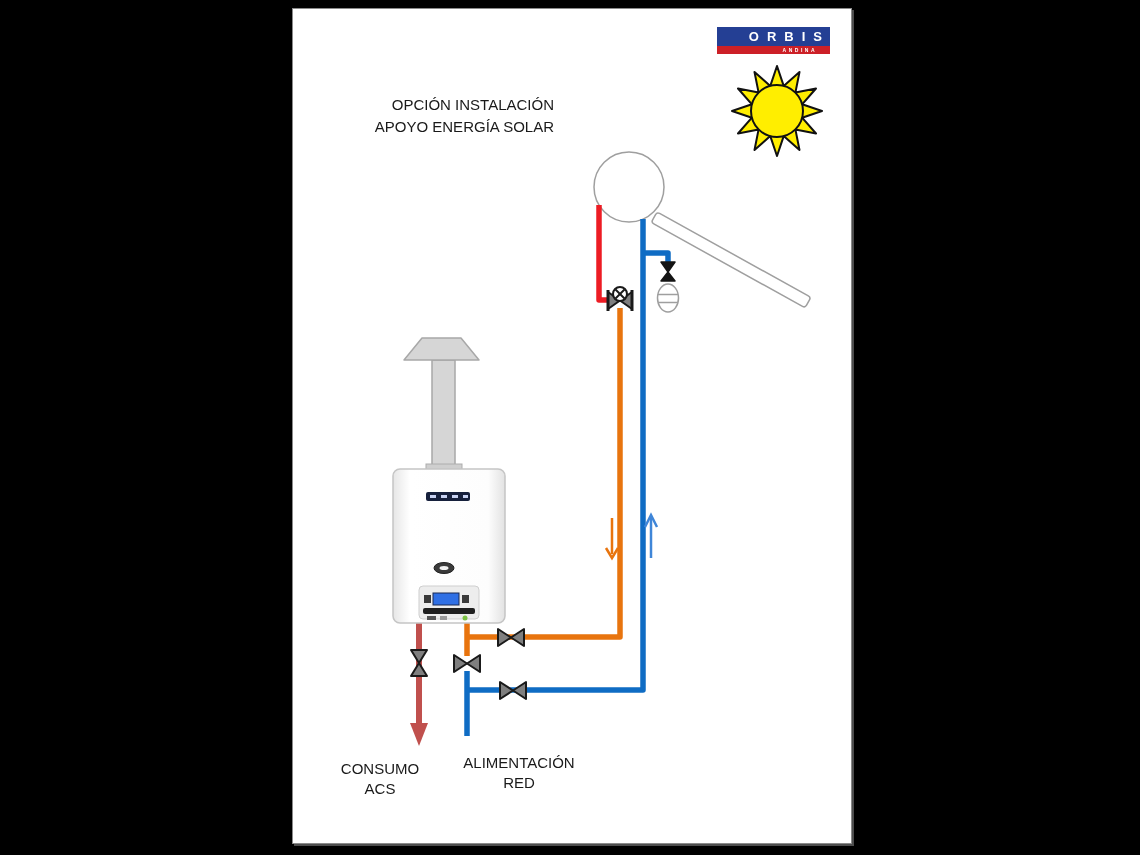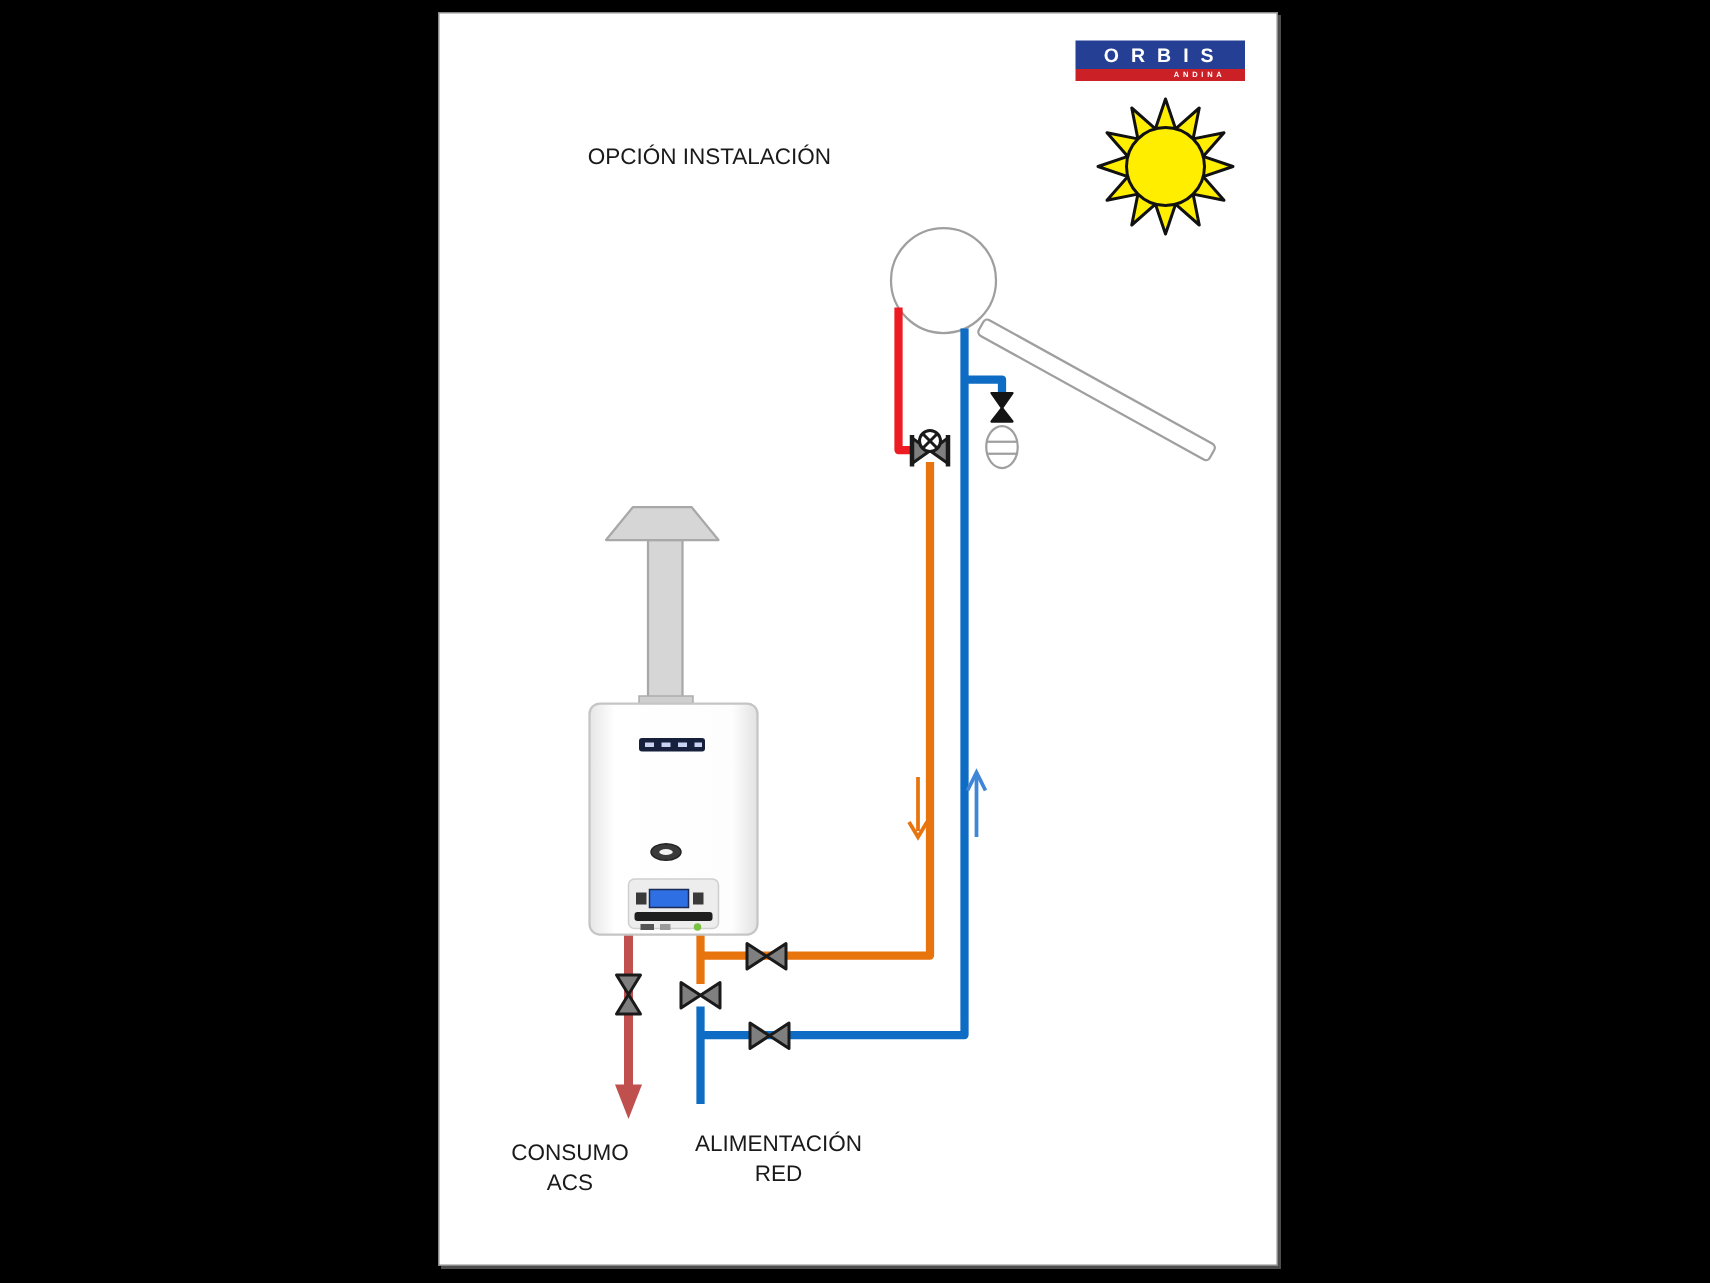--- a/index.html
+++ b/index.html
@@ -13,21 +13,21 @@
     box-shadow:2px 2px 0 rgba(140,140,140,.55);
   }
   .abs{position:absolute;}
   .title{
     left:51px;top:85px;width:210px;text-align:right;
     font-size:15px;line-height:22px;color:#1a1a1a;
   }
   .logo{left:424px;top:18px;width:113px;}
   .logo-blue{
     height:19px;background:#243f94;color:#fff;font-weight:bold;
-    font-size:13px;letter-spacing:8px;text-align:center;line-height:19px;
+    font-size:13px;letter-spacing:8px;text-align:right;line-height:19px;
     padding-left:6px;box-sizing:border-box;
   }
   .logo-red{
     height:8px;background:#cc2027;color:#fff;font-weight:bold;
     font-size:5px;letter-spacing:2.5px;text-align:right;line-height:8px;
     padding-right:13px;box-sizing:border-box;
   }
   .bottom-label{
     text-align:center;font-size:15px;line-height:20px;color:#1a1a1a;
   }
@@ -38,20 +38,21 @@
   .valve-tri-dark{fill:#141414;stroke:#141414;stroke-width:1.5;stroke-linejoin:round;}
   .outline{fill:#ffffff;stroke:#9f9f9f;stroke-width:1.5;}
 </style>
 </head>
 <body>
 
 <div class="page">
 
   <div class="abs title">
     <div>OPCIÓN INSTALACIÓN</div>
+    <div>APOYO ENERGÍA SOLAR</div>
   </div>
 
   <div class="abs logo">
     <div class="logo-blue">ORBIS</div>
     <div class="logo-red">ANDINA</div>
   </div>
 
   <svg class="abs" style="left:434px;top:52px;" width="100" height="100" viewBox="0 0 100 100">
     <polygon points="50,5 56.7,24.9 72.5,11 68.4,31.6 89,27.5 75.1,43.3 95,50 75.1,56.7 89,72.5 68.4,68.4 72.5,89 56.7,75.1 50,95 43.3,75.1 27.5,89 31.6,68.4 11,72.5 24.9,56.7 5,50 24.9,43.3 11,27.5 31.6,31.6 27.5,11 43.3,24.9" stroke="#111" stroke-width="2" stroke-linejoin="round" fill="#ffee00"></polygon>
     <circle cx="50" cy="50" r="26" stroke="#111" stroke-width="2" fill="#ffee00"></circle>

